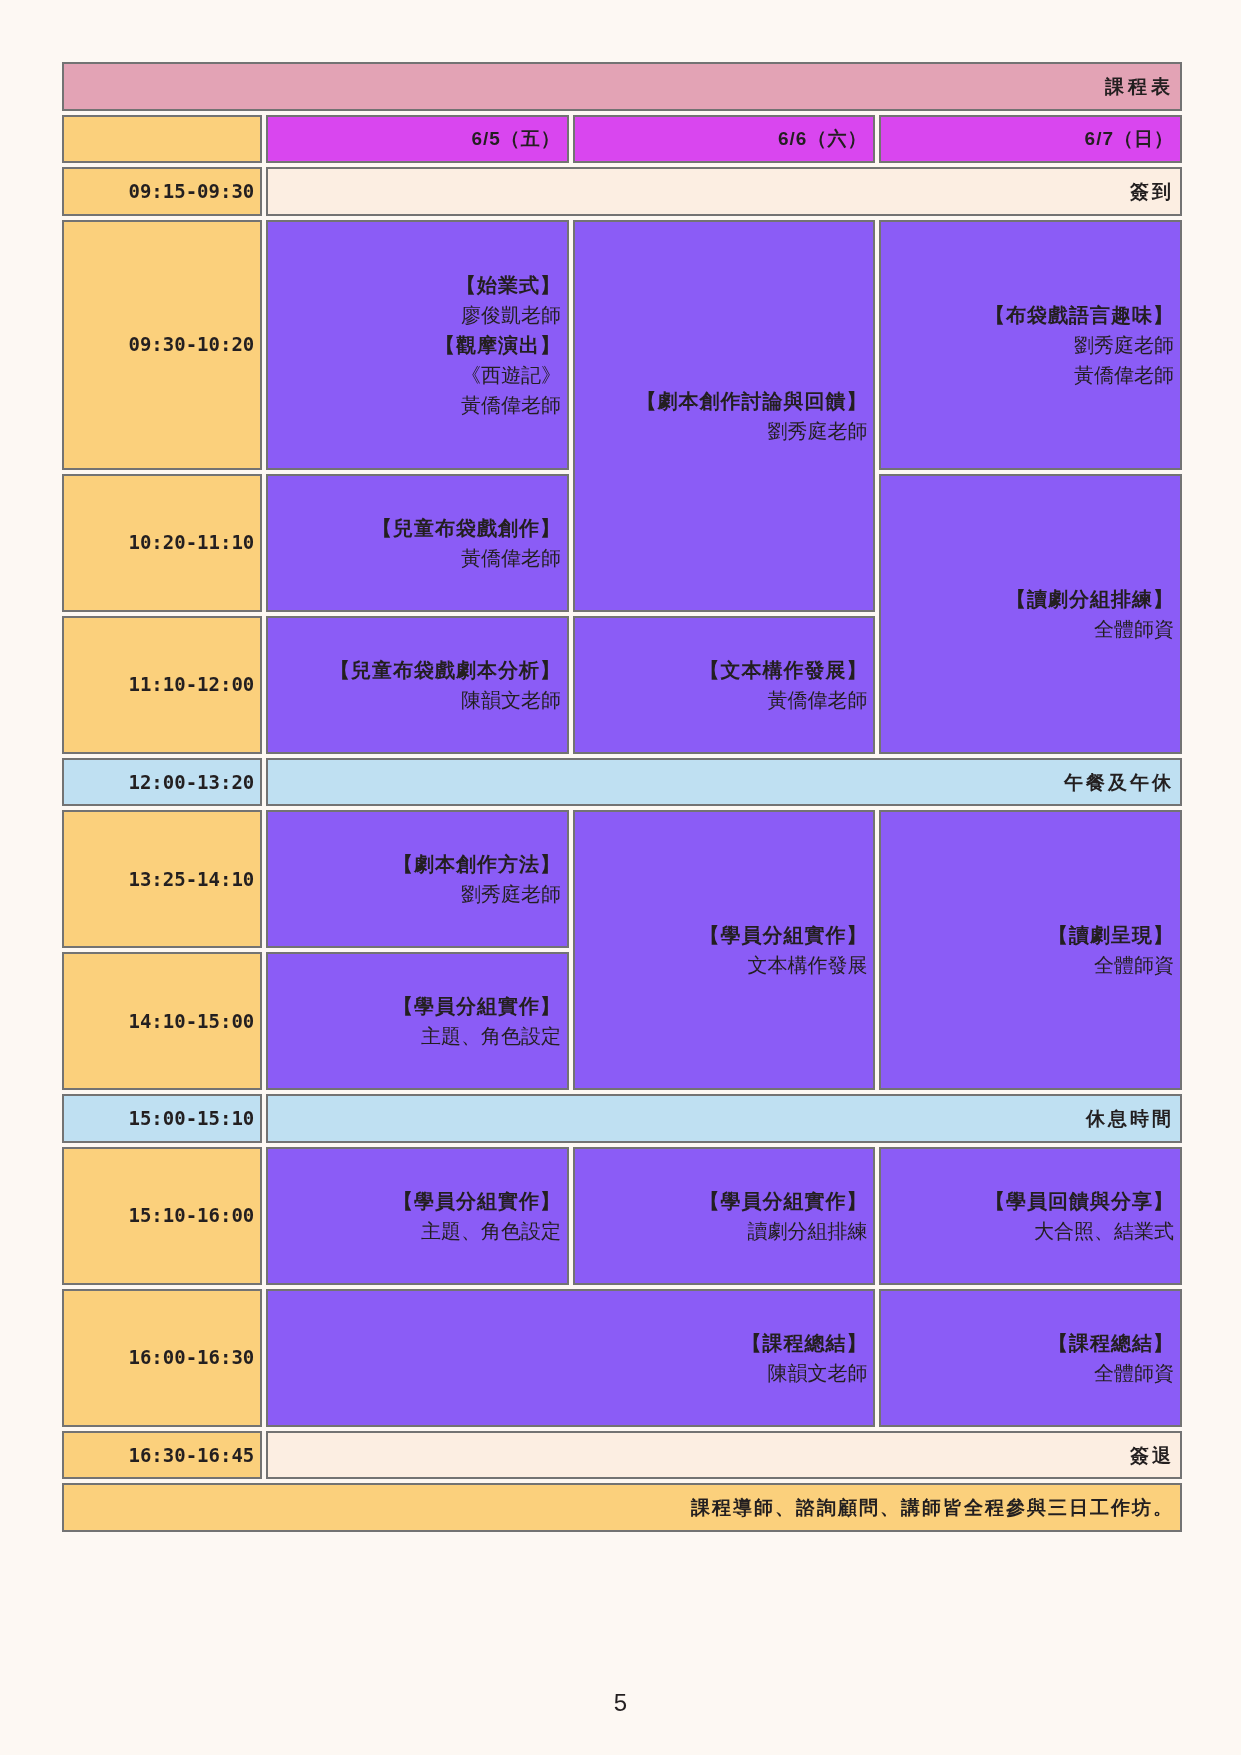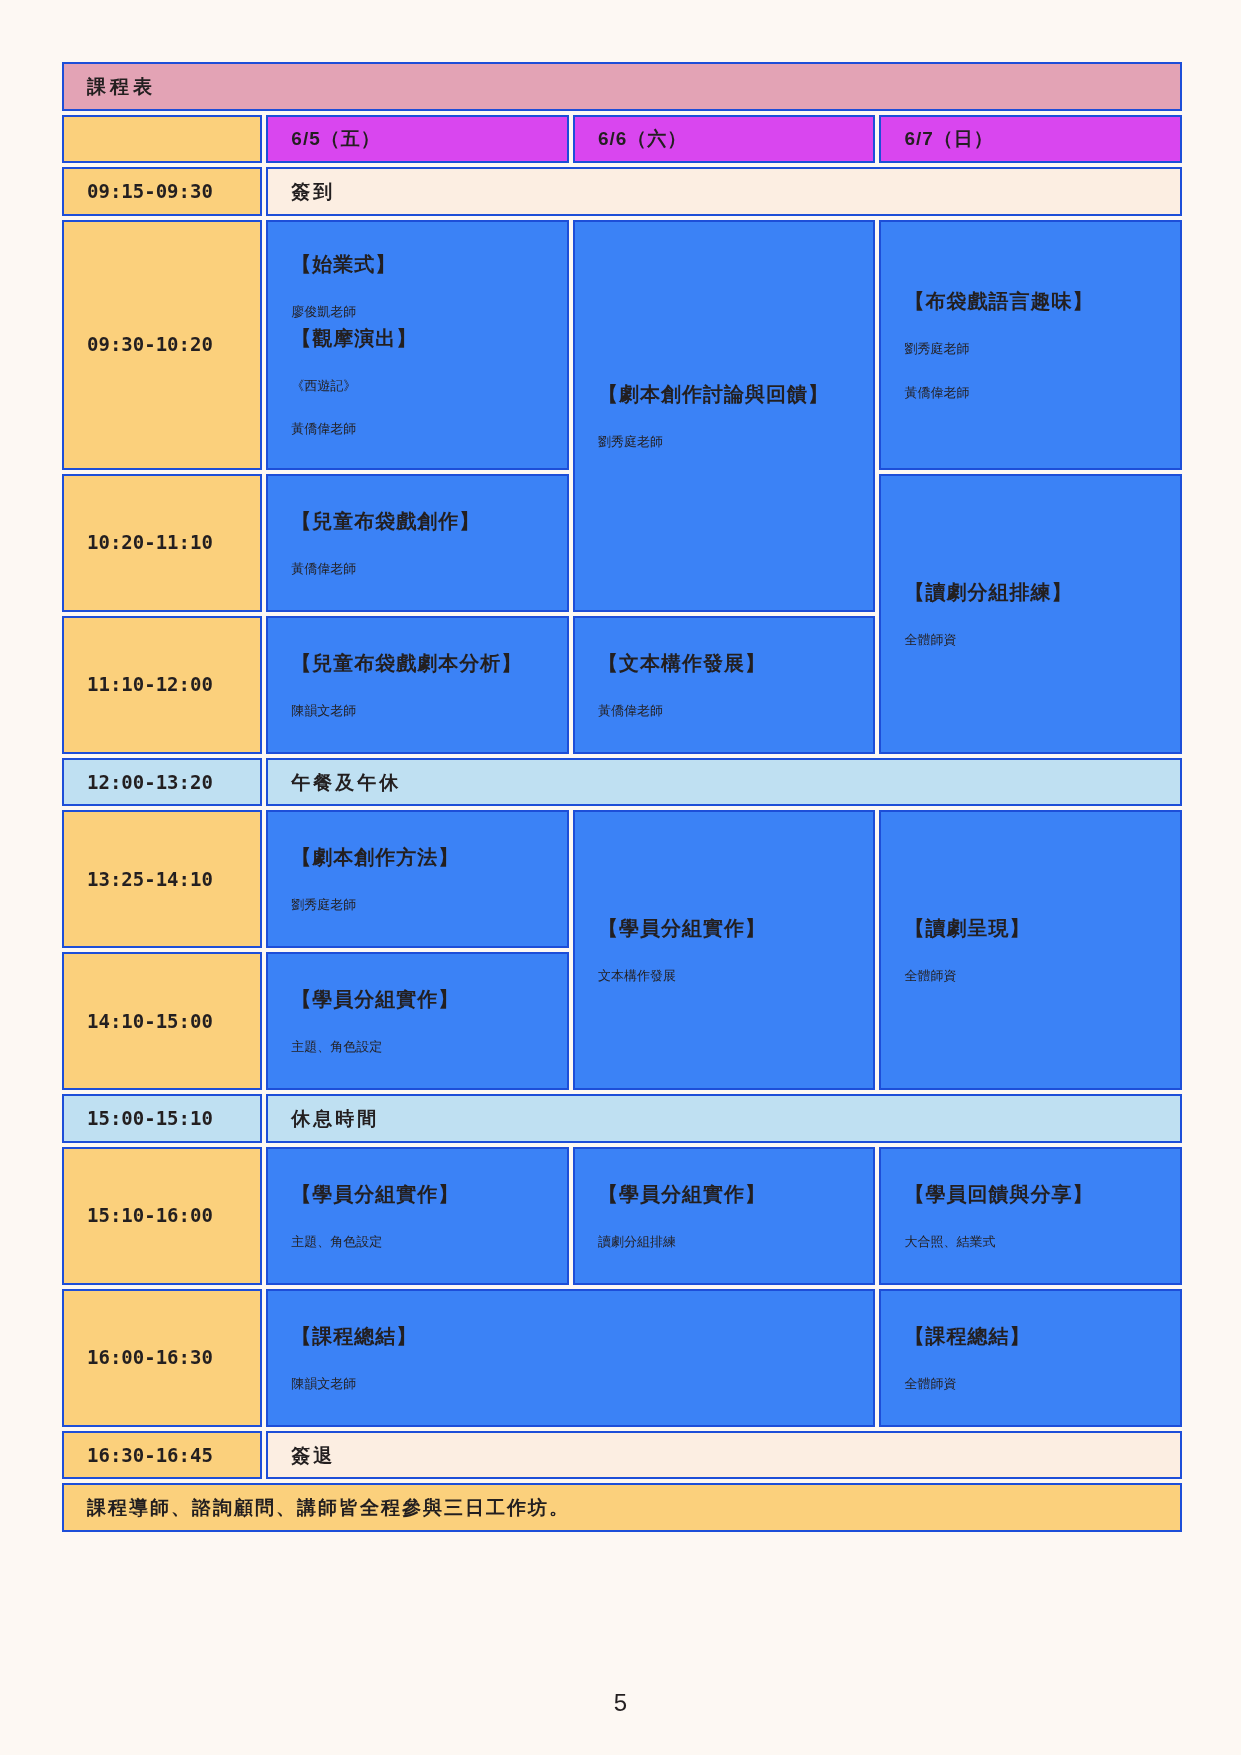--- a/index.html
+++ b/index.html
@@ -21,23 +21,23 @@
     padding: 58px 56px 0 58px;
     position: relative;
   }
   table.schedule {
     border-collapse: separate;
     border-spacing: 4px;
     width: 1128px;
     table-layout: fixed;
   }
   table.schedule td {
-    border: 2px solid #1d4ed8;
-    padding: 8px 23px;
-    text-align: left;
+    border: 2px solid #737373;
+    padding: 8px 6px;
+    text-align: right;
     vertical-align: middle;
     font-size: 19px;
     line-height: 1.5;
   }
   .col-time { width: 196px; }
   .col-day  { width: 296px; }
 
   .title-cell {
     background: #e3a3b5;
     font-size: 33px;
@@ -58,21 +58,21 @@
     background: #fbd07c;
   }
   .time-cell {
     background: #fbd07c;
     font-size: 24px;
     font-weight: bold;
     font-family: "DejaVu Sans Mono", monospace;
     letter-spacing: 0px;
   }
   .session {
-    background: #3b82f6;
+    background: #8b5cf6;
   }
   .wide-peach {
     background: #fceee2;
     font-size: 26px;
     font-weight: bold;
     font-family: "DejaVu Serif", serif;
     letter-spacing: 3px;
     padding: 14px 0;
     margin-left: 32px;
   }
@@ -97,24 +97,23 @@
     padding: 14px 0;
   }
   .sess-title {
     font-weight: bold;
     font-family: "DejaVu Serif", serif;
     letter-spacing: 1px;
     font-size: 20px;
     display: block;
   }
   .sess-sub {
-    font-size: 13px;
+    font-size: 20px;
     display: block;
-    font-family: Liberation Mono, monospace;
-    margin-top: 24px;
+    font-family: Liberation Sans, sans-serif;
   }
   .page-number {
     position: absolute;
     left: 0;
     right: 0;
     bottom: 38px;
     text-align: center;
     font-size: 24px;
     font-family: "Liberation Sans", sans-serif;
     color: #231f20;

